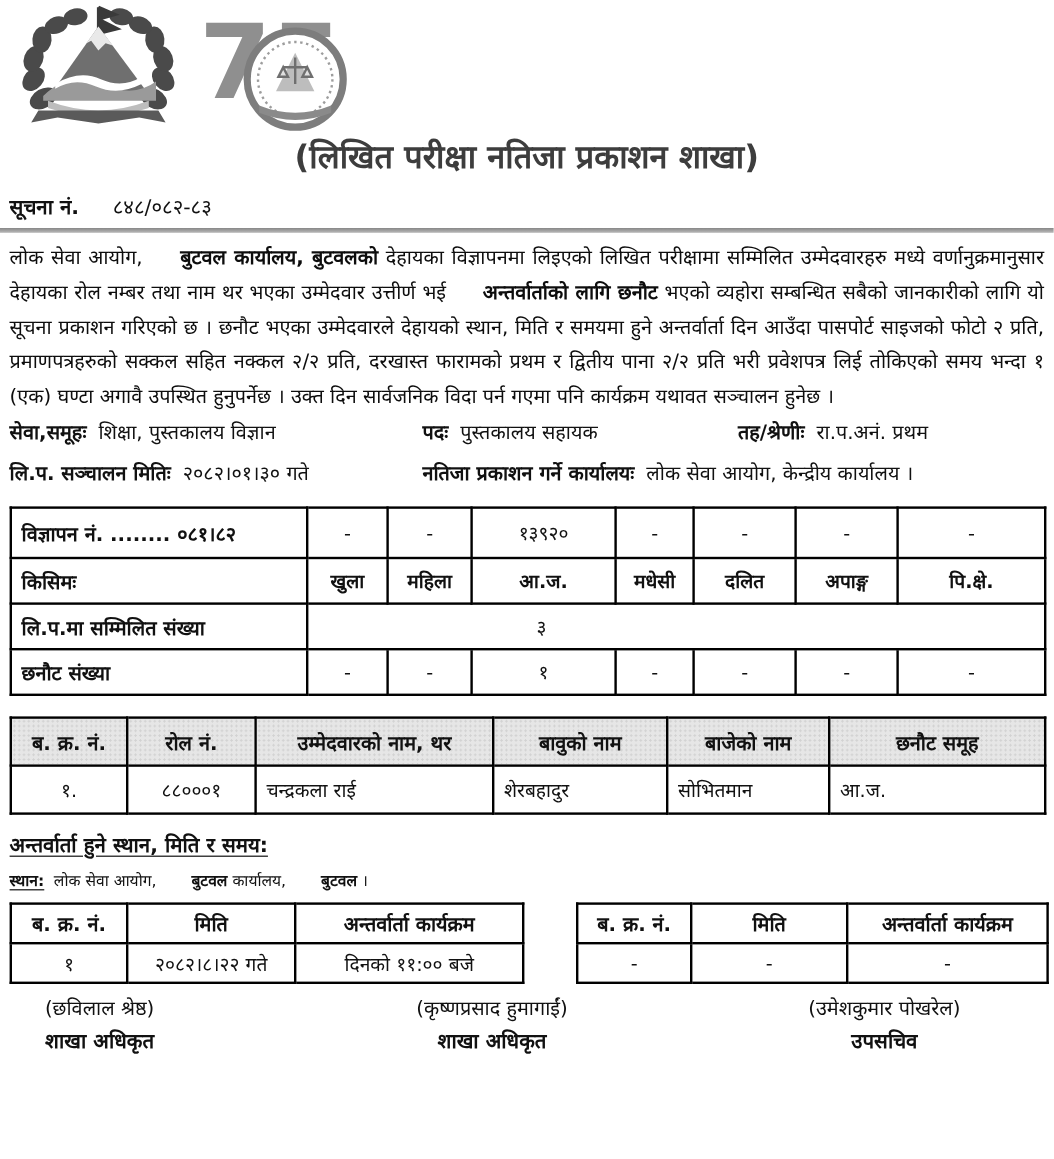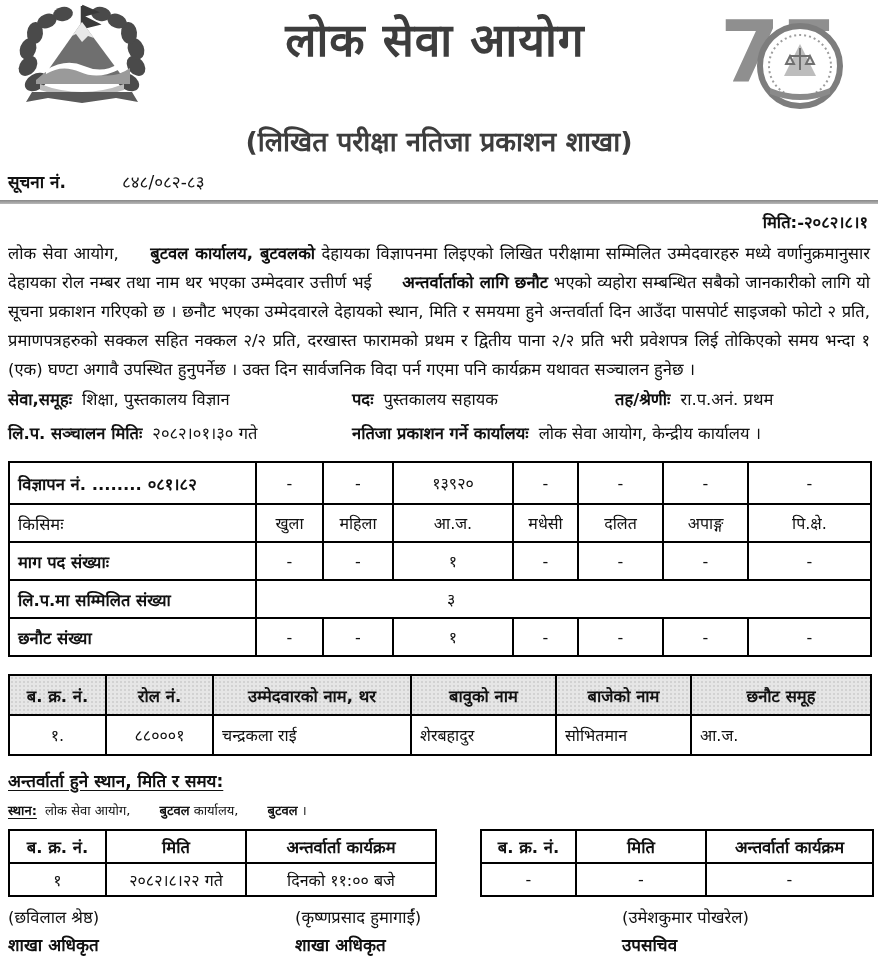--- a/index.html
+++ b/index.html
@@ -15,29 +15,29 @@
   .header-top { display: flex; align-items: flex-start; padding: 4px 6px 0 6px; }
   .emblem-left { width: 152px; height: 104px; flex: 0 0 auto; }
   .emblem-right { width: 160px; height: 106px; flex: 0 0 auto; }
   .title-wrap { flex: 1 1 auto; text-align: center; }
   .main-title {
     margin-top: 6px; font-size: 46px; font-weight: bold; color: #3d3d3d;
     letter-spacing: 1px; line-height: 60px;
   }
   .subtitle {
     text-align: center; font-size: 27px; font-weight: bold; color: #3d3d3d;
-    margin-top: 12px; line-height: 40px;
+    margin-top: 2px; line-height: 40px;
   }
 
   
   .notice-row {
     display: flex; justify-content: space-between; align-items: baseline;
     padding: 0 10px 0 8px; margin-top: 8px; font-size: 17px;
   }
-  .notice-left { display: flex; gap: 56px; align-items: baseline; }
+  .notice-left { display: flex; gap: 28px; align-items: baseline; }
   .lbl-b { font-weight: bold; }
   .hrule {
     margin: 7px 0 0 0; height: 4px;
     background: linear-gradient(#878787, #b9b9b9);
   }
   .date-line { text-align: right; padding-right: 10px; margin-top: 6px; font-size: 16.5px; font-weight: 600; }
 
   
   .para {
     margin: 6px 8px 0 8px; font-size: 16.5px; line-height: 29px;
@@ -55,21 +55,21 @@
   
   table { border-collapse: collapse; table-layout: fixed; }
   td, th { border: 2px solid #000; font-size: 16px; overflow: hidden; white-space: nowrap; }
 
   
   .vac-table { width: 862px; margin: 10px 0 0 8px; }
   .vac-table td { text-align: center; height: 38px; }
   .vac-table td.row-label { text-align: left; padding-left: 8px; font-weight: bold; font-size: 16.5px; }
   .vac-table tr:first-child td { height: 42px; }
   .vac-table td.merged { text-align: left; padding-left: 190px; }
-  .vac-table .kind td { font-weight: normal; }
+  .vac-table .kind td { font-weight: bold; }
 
   
   .cand-table { width: 862px; margin: 17px 0 0 8px; }
   .cand-table th {
     height: 40px; font-weight: bold; font-size: 16.5px;
     background-color: #e6e6e6;
     background-image: radial-gradient(#d2d2d2 1px, transparent 1px);
     background-size: 4px 4px;
   }
   .cand-table td { height: 40px; padding-left: 8px; text-align: left; }
@@ -84,21 +84,21 @@
   .venue-label { font-weight: bold; text-decoration: underline; text-underline-offset: 3px; margin-right: 8px; }
 
   
   .int-row { display: flex; margin: 10px 0 0 8px; gap: 43px; }
   .int-table td, .int-table th { height: 33px; text-align: center; font-size: 16px; }
   .int-table th { font-weight: bold; font-size: 16.5px; }
   .t-left { width: 427px; } .t-right { width: 392px; }
 
   
   .signs { position: relative; height: 60px; margin-top: 8px; }
-  .sign { position: absolute; text-align: left; }
+  .sign { position: absolute; text-align: center; }
   .sign .s-name { font-size: 16.5px; line-height: 26px; }
   .sign .s-title { font-size: 17px; font-weight: bold; line-height: 28px; }
   .sg0 { left: 8px;   width: 150px; }
   .sg1 { left: 295px; width: 230px; }
   .sg2 { left: 622px; width: 230px; }
 </style>
 </head>
 <body>
 
 <div class="page">
@@ -130,23 +130,20 @@
         <path d="M30 76 Q55 52 80 66 Q105 78 124 64 L124 80 L30 80 Z" fill="#9a9a9a"></path>
 
         <path d="M40 66 Q60 54 78 62 Q96 70 112 60 L112 66 Q92 76 74 68 Q56 60 40 70 Z" fill="#ffffff"></path>
 
         <path d="M34 80 Q76 96 118 80 L118 86 Q76 100 34 86 Z" fill="#bdbdbd"></path>
 
         <path d="M26 88 L126 88 L132 98 L110 94 L76 99 L42 94 L20 98 Z" fill="#5a5a5a"></path>
       </svg>
     </div>
 
-    <div class="title-wrap">
-      <div class="main-title">लोक सेवा आयोग</div>
-    </div>
 
     <div class="emblem-right">
       <svg viewBox="0 0 160 106" width="160" height="106">
         <text x="8" y="78" font-size="86" font-weight="bold" fill="#8f8f8f" font-family="DejaVu Sans, sans-serif">75</text>
         <circle cx="88" cy="62" r="40" fill="#ffffff" stroke="#7d7d7d" stroke-width="6"></circle>
         <circle cx="88" cy="62" r="31" fill="none" stroke="#9d9d9d" stroke-width="2" stroke-dasharray="2 3"></circle>
         <polygon points="88,40 72,72 104,72" fill="#bdbdbd"></polygon>
         <path d="M88 44 L88 66 M78 52 L98 52 M78 52 l-4 8 h8 z M98 52 l-4 8 h8 z" stroke="#6f6f6f" stroke-width="2" fill="#e0e0e0"></path>
         <path d="M58 84 Q88 96 118 84 L118 90 Q88 102 58 90 Z" fill="#8a8a8a"></path>
       </svg>
@@ -157,21 +154,20 @@
 
   <div class="notice-row">
     <div class="notice-left">
       <span class="lbl-b">सूचना नं.</span>
       <span>८४८/०८२-८३</span>
     </div>
   </div>
 
   <div class="hrule"></div>
 
-  <div class="date-line">मिति:-२०८२।८।१</div>
 
   <div class="para">
     <span>लोक सेवा आयोग, </span><span class="b">बुटवल कार्यालय, बुटवलको</span><span> देहायका विज्ञापनमा लिइएको लिखित परीक्षामा सम्मिलित उम्मेदवारहरु मध्ये वर्णानुक्रमानुसार देहायका रोल नम्बर तथा नाम थर भएका उम्मेदवार उत्तीर्ण भई </span><span class="b">अन्तर्वार्ताको लागि छनौट</span><span> भएको व्यहोरा सम्बन्धित सबैको जानकारीको लागि यो सूचना प्रकाशन गरिएको छ । छनौट भएका उम्मेदवारले देहायको स्थान, मिति र समयमा हुने अन्तर्वार्ता दिन आउँदा पासपोर्ट साइजको फोटो २ प्रति, प्रमाणपत्रहरुको सक्कल सहित नक्कल २/२ प्रति, दरखास्त फारामको प्रथम  र द्वितीय पाना २/२ प्रति भरी प्रवेशपत्र लिई तोकिएको समय भन्दा १ (एक) घण्टा अगावै उपस्थित हुनुपर्नेछ । उक्त दिन सार्वजनिक विदा पर्न गएमा पनि कार्यक्रम यथावत सञ्चालन  हुनेछ ।</span>
   </div>
 
   <div class="meta">
     <span class="pos m-r1 x0"><span class="lbl-b">सेवा,समूहः</span><span class="val">शिक्षा, पुस्तकालय विज्ञान</span></span>
     <span class="pos m-r1 x1"><span class="lbl-b">पदः</span><span class="val">पुस्तकालय सहायक</span></span>
     <span class="pos m-r1 x2"><span class="lbl-b">तह/श्रेणीः</span><span class="val">रा.प.अनं. प्रथम</span></span>
     <span class="pos m-r2 x0"><span class="lbl-b">लि.प. सञ्चालन मितिः</span><span class="val">२०८२।०१।३० गते</span></span>
@@ -202,30 +198,20 @@
     </tr>
     <tr class="kind">
       <td class="row-label">किसिमः</td>
       <td>खुला</td>
       <td>महिला</td>
       <td>आ.ज.</td>
       <td>मधेसी</td>
       <td>दलित</td>
       <td>अपाङ्ग</td>
       <td>पि.क्षे.</td>
-    </tr>
-    <tr>
-      <td class="row-label">माग पद संख्याः</td>
-      <td>-</td>
-      <td>-</td>
-      <td>१</td>
-      <td>-</td>
-      <td>-</td>
-      <td>-</td>
-      <td>-</td>
     </tr>
     <tr>
       <td class="row-label">लि.प.मा सम्मिलित संख्या</td>
       <td class="merged" colspan="7">३</td>
     </tr>
     <tr>
       <td class="row-label">छनौट संख्या</td>
       <td>-</td>
       <td>-</td>
       <td>१</td>

